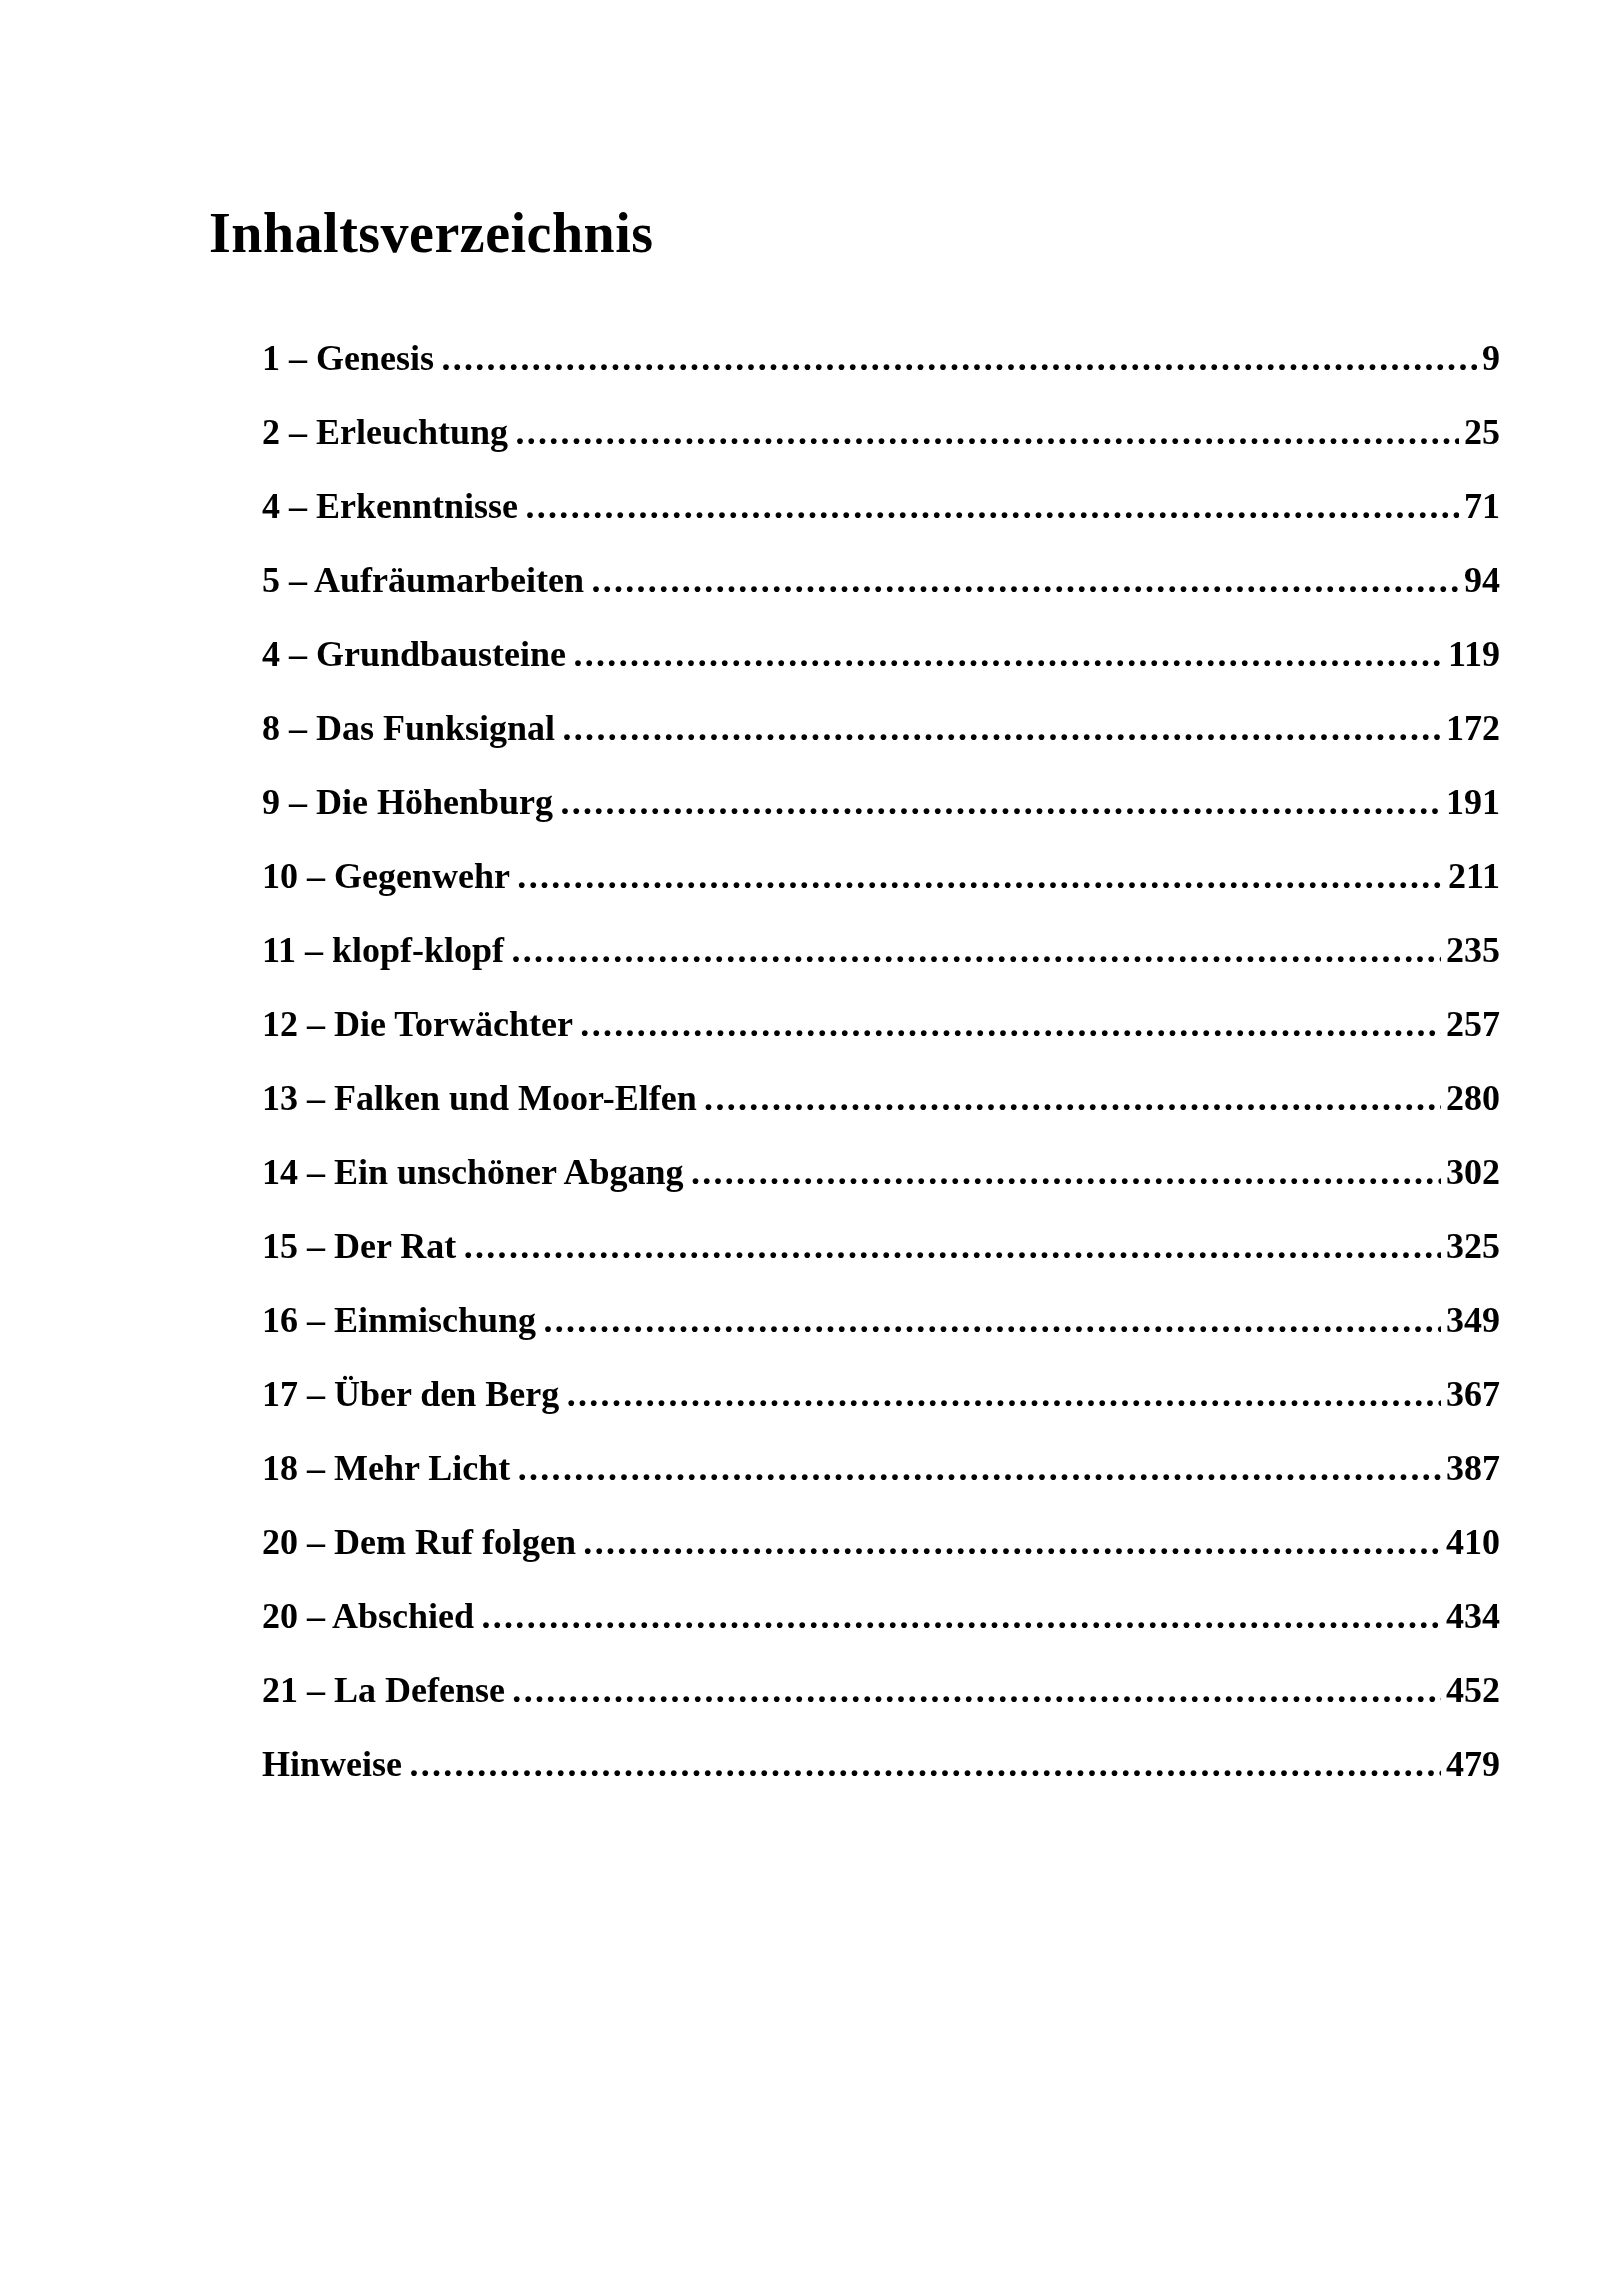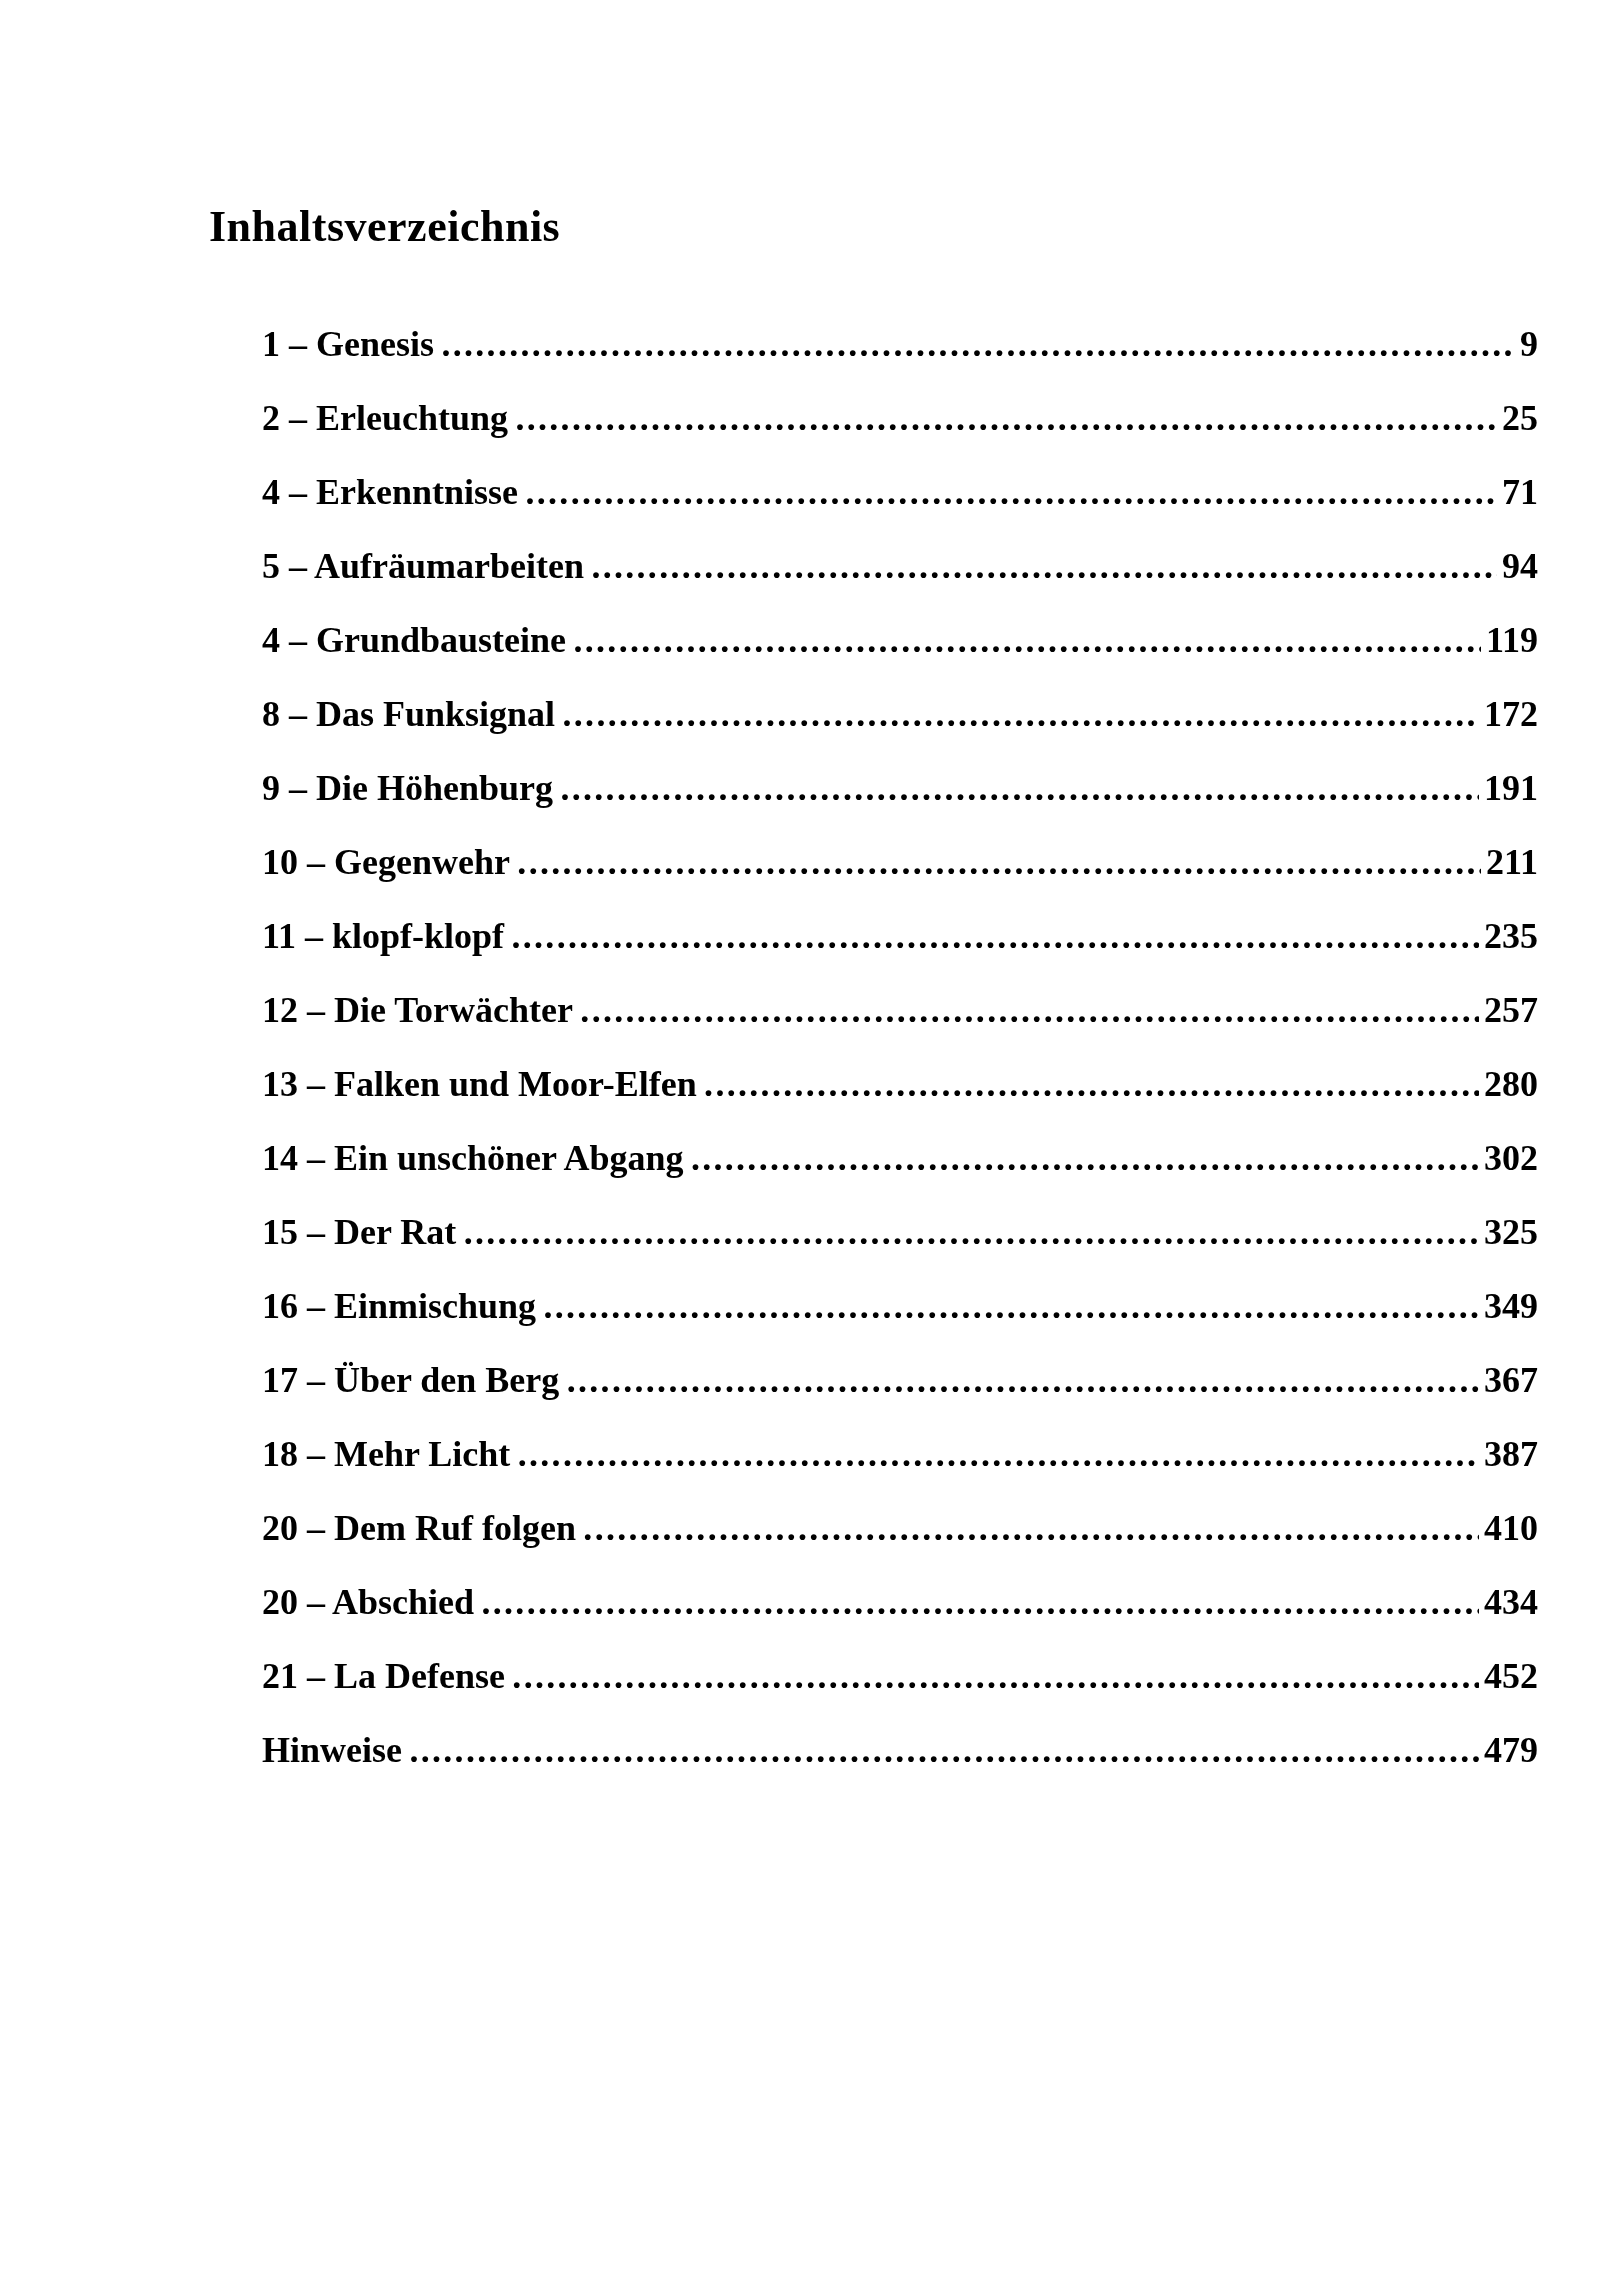--- a/index.html
+++ b/index.html
@@ -16,29 +16,29 @@
     height: 2295px;
     background: #ffffff;
     color: #000000;
     font-family: "Liberation Serif", "DejaVu Serif", serif;
     font-weight: 700;
     box-sizing: border-box;
   }
   h1.doc-title {
     margin: 0;
     padding: 203px 0 0 209px;
-    font-size: 44px;
+    font-size: 56px;
     line-height: 1.1;
     font-weight: 700;
     letter-spacing: 0.5px;
     color: #000000;
   }
   ol.toc {
     list-style: none;
-    margin: 73px 80px 0 262px;
+    margin: 73px 118px 0 262px;
     padding: 0;
   }
   li.row {
     display: flex;
     align-items: baseline;
     height: 74px;
     font-size: 36px;
     line-height: 1.15;
     white-space: nowrap;
   }

